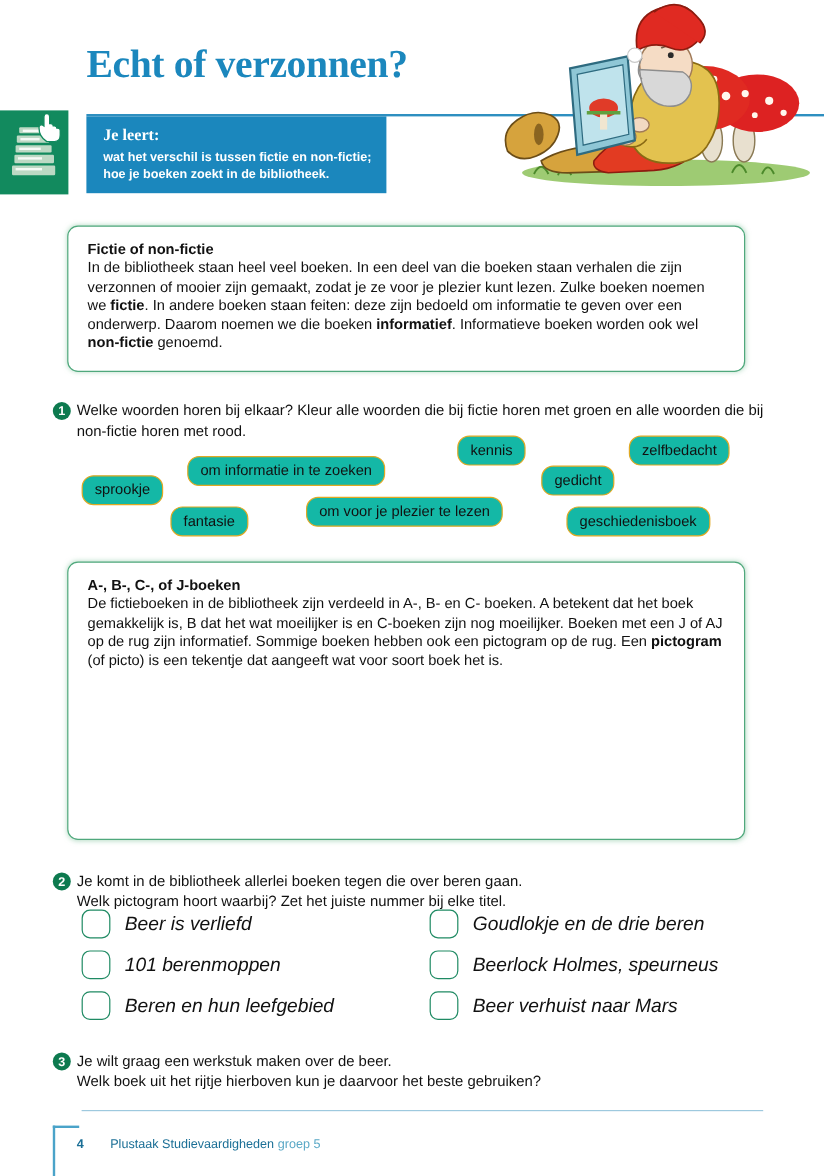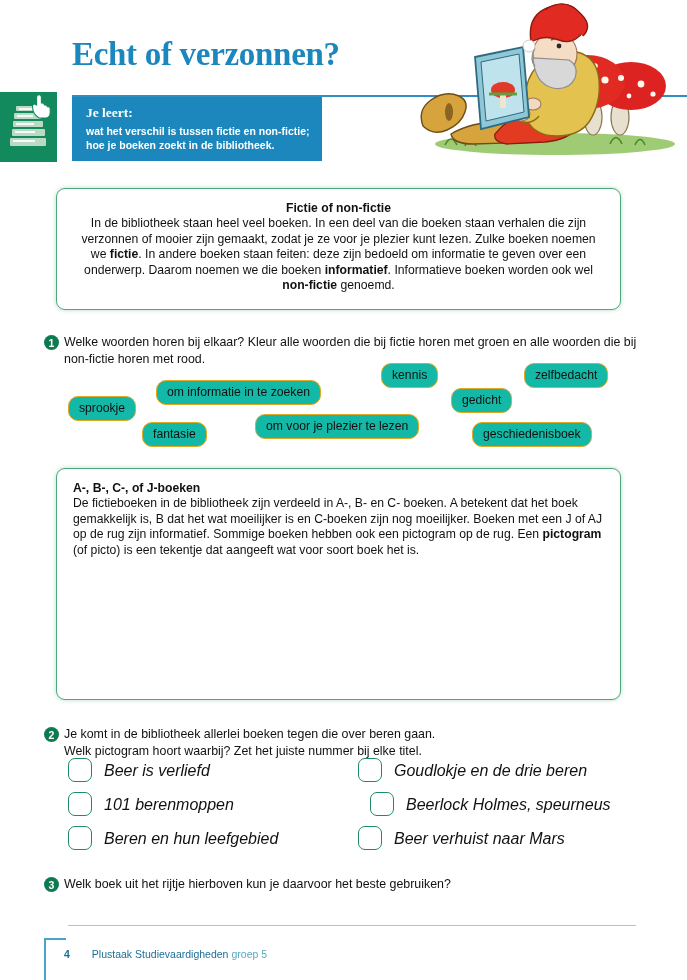--- a/index.html
+++ b/index.html
@@ -68,21 +68,21 @@
     border-radius:9px;
     background:#ffffff;
     box-shadow:0 0 4px rgba(120,190,150,.55);
   }
   .card-h {
     font-weight:bold; font-size:12.2px; color:#111; margin:0 0 1px 0;
   }
   .card-p { font-size:12.2px; line-height:15.6px; color:#111; margin:0; }
   .card-p b { font-weight:bold; }
 
-  #card-fictie { left:56px; top:188px; width:565px; height:122px; padding:12px 16px;text-align:center; }
+  #card-fictie { left:56px; top:188px; width:565px; height:122px; padding:12px 16px; }
   #card-abcj   { left:56px; top:468px; width:565px; height:232px; padding:12px 16px; }
 
   
   .q { position:absolute; }
   .q-num {
     position:absolute; left:0; top:1px;
     width:15px; height:15px; border-radius:50%;
     background:#0d7a4f; color:#fff;
     font-size:10.5px; font-weight:bold;
     display:flex; align-items:center; justify-content:center;
@@ -261,33 +261,34 @@
       <div class="chk-label">101 berenmoppen</div>
     </div>
     <div class="chk-item" style="left: 0px; top: 68px;">
       <div class="chk-box"></div>
       <div class="chk-label">Beren en hun leefgebied</div>
     </div>
     <div class="chk-item" style="left: 290px; top: 0px;">
       <div class="chk-box"></div>
       <div class="chk-label">Goudlokje en de drie beren</div>
     </div>
-    <div class="chk-item" style="left: 290px; top: 34px; margin-left: 12px;">
+    <div class="chk-item" style="left: 290px; top: 34px;">
       <div class="chk-box"></div>
       <div class="chk-label">Beerlock Holmes, speurneus</div>
     </div>
     <div class="chk-item" style="left: 290px; top: 68px;">
       <div class="chk-box"></div>
       <div class="chk-label">Beer verhuist naar Mars</div>
     </div>
   </div>
 
 <div id="q3" class="q">
   <div class="q-num">3</div>
   <div class="q-body">
+    <div>Je wilt graag een werkstuk maken over de beer.</div>
     <div>Welk boek uit het rijtje hierboven kun je daarvoor het beste gebruiken?</div>
   </div>
 </div>
 
 <div id="answer-rule"></div>
 
 <div id="footer-bar"></div>
 <div id="footer-bar-v"></div>
 <div id="footer">
   <span class="pg">4</span><span class="ttl">Plustaak Studievaardigheden</span><span class="grp">groep 5</span>

